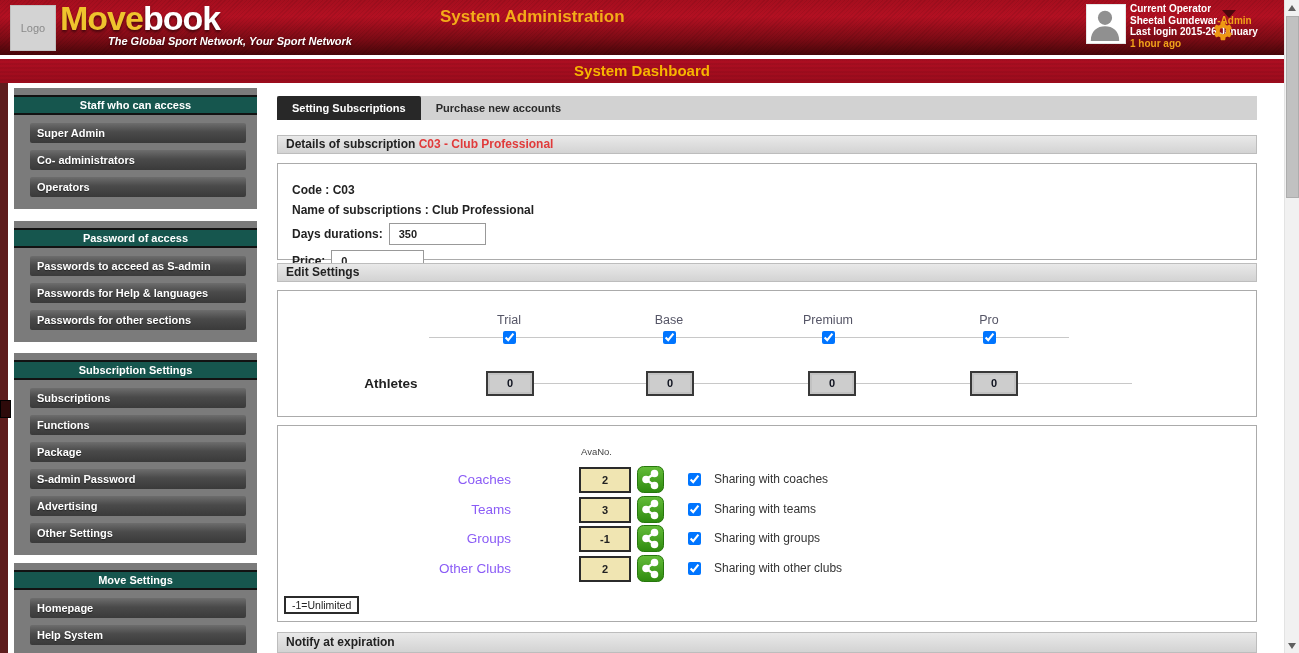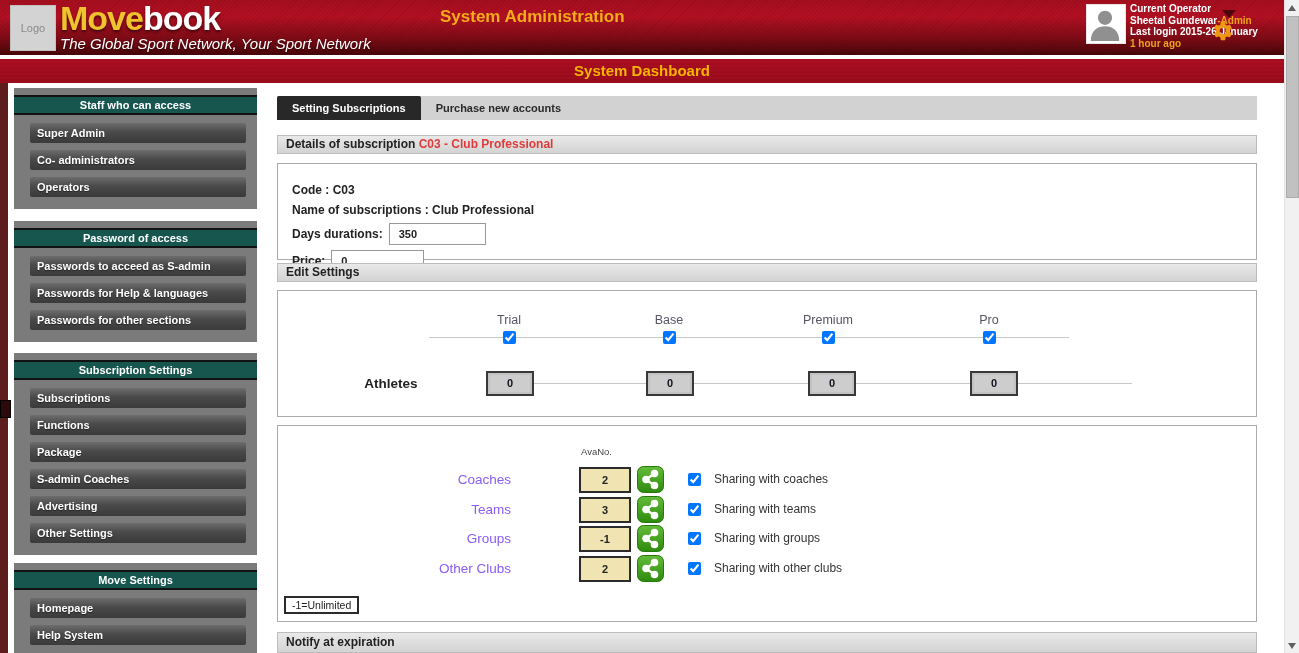--- a/index.html
+++ b/index.html
@@ -8,21 +8,21 @@
   
   .top-header{position:absolute;left:0;top:0;width:1284px;height:55px;
     background:repeating-linear-gradient(135deg,rgba(0,0,0,.07) 0 1px,transparent 1px 3px),
                linear-gradient(180deg,#a50e1e 0%,#b31022 30%,#7d0b15 70%,#470609 100%);}
   .logo-box{position:absolute;left:10px;top:5px;width:44px;height:44px;background:#d3d3d3;
     border:1px solid #c0c0c0;color:#8a8a8a;font-size:11px;display:flex;align-items:center;justify-content:center;}
   .brand{position:absolute;left:60px;top:1px;}
   .brand-line{font-size:34px;font-weight:bold;letter-spacing:-1px;line-height:34px;}
   .brand-move{color:#efc32d;text-shadow:0 2px 3px rgba(0,0,0,.55);}
   .brand-book{color:#ffffff;text-shadow:0 2px 3px rgba(0,0,0,.55);}
-  .tagline{font-size:15px;font-style:italic;font-weight:normal;color:#fff;margin-top:0px;text-shadow:0 1px 2px rgba(0,0,0,.5);}
+  .tagline{font-size:11px;font-style:italic;font-weight:bold;color:#fff;margin-top:0px;text-shadow:0 1px 2px rgba(0,0,0,.5);margin-left:48px;}
   .sys-title{position:absolute;left:440px;top:7px;font-size:17px;font-weight:600;color:#f3ac19;}
   .avatar{position:absolute;left:1086px;top:4px;width:38px;height:38px;background:#fff;border:1px solid #e6e6e6;cursor:pointer;}
   .op-block{position:absolute;left:1130px;top:3px;font-size:10px;font-weight:bold;line-height:11.5px;}
   .op-white{color:#ffffff;} .op-gold{color:#f0a21a;}
   .caret{position:absolute;left:1222px;top:10px;width:0;height:0;cursor:pointer;
     border-left:7px solid transparent;border-right:7px solid transparent;border-top:8px solid #4d070d;}
   .gear{position:absolute;left:1212px;top:20px;width:22px;height:22px;cursor:pointer;}
   
   .banner{position:absolute;left:0;top:59px;width:1284px;height:24px;text-align:center;line-height:24px;
     font-size:15px;font-weight:bold;color:#f7b500;
@@ -129,21 +129,21 @@
     <div class="sb-item">Passwords to acceed as S-admin</div>
     <div class="sb-item">Passwords for Help &amp; languages</div>
     <div class="sb-item">Passwords for other sections</div>
   </div>
 
   <div class="sb-panel" style="top:353px;">
     <div class="sb-head">Subscription Settings</div>
     <div class="sb-item">Subscriptions</div>
     <div class="sb-item">Functions</div>
     <div class="sb-item">Package</div>
-    <div class="sb-item">S-admin Coaches</div>
+    <div class="sb-item">S-admin Password</div>
     <div class="sb-item">Advertising</div>
     <div class="sb-item">Other Settings</div>
   </div>
 
   <div class="sb-panel" style="top:563px;height:96px;">
     <div class="sb-head">Move Settings</div>
     <div class="sb-item">Homepage</div>
     <div class="sb-item">Help System</div>
   </div>
 

